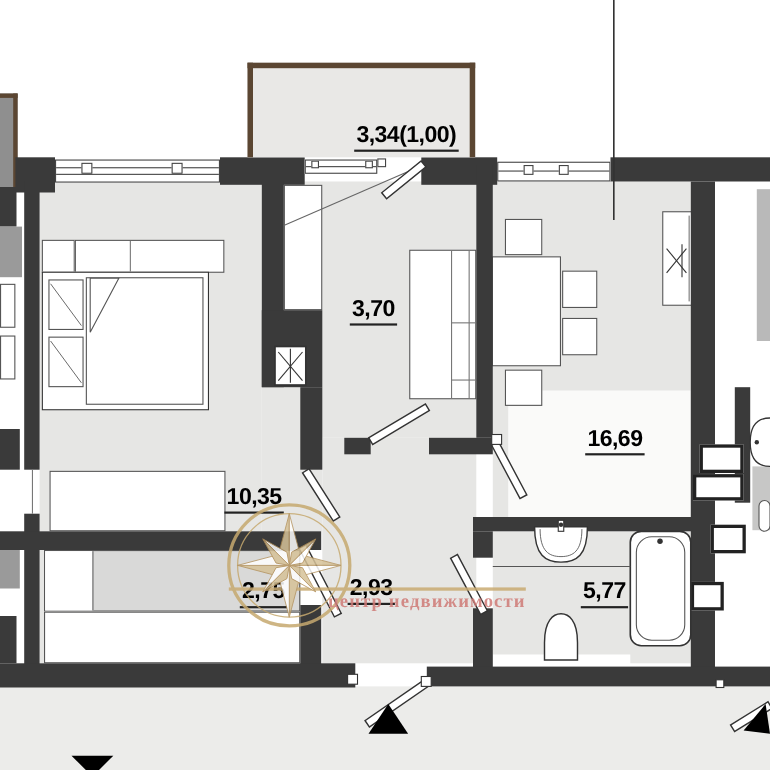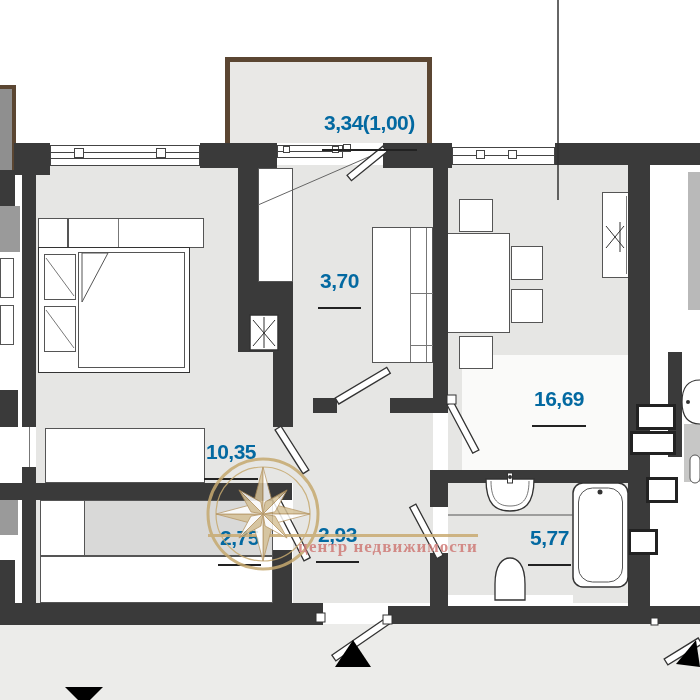--- a/index.html
+++ b/index.html
@@ -5,22 +5,22 @@
   html,body{margin:0;padding:0;background:#fff;}
   .stage{position:relative;width:700px;height:700px;background:#ffffff;overflow:hidden;
          font-family:"Liberation Sans",sans-serif;}
   .w{position:absolute;background:#3a3a3a;}
   .fill{position:absolute;background:#e6e6e4;}
   .fur{position:absolute;background:#fff;border:1px solid #555;box-sizing:border-box;}
   .win{position:absolute;background:#fff;border:1px solid #444;box-sizing:border-box;}
   .winline{position:absolute;left:0;right:0;height:1px;background:#444;}
   .mul{position:absolute;background:#fff;border:1px solid #444;box-sizing:border-box;}
   .gray{position:absolute;background:#9a9a9a;}
-  .lbl{position:absolute;color:#0369a1;font-size:21px;font-weight:600;letter-spacing:-0.5px;
-       border-bottom:2px solid #222;padding:0 2px 15px 2px;line-height:1.05;z-index:40;}
+  .lbl{position:absolute;color:#000000;font-size:21px;font-weight:600;letter-spacing:-0.5px;
+       border-bottom:2px solid #222;padding:0 2px 2px 2px;line-height:1.05;z-index:40;}
   .balcony{position:absolute;left:225px;top:57px;width:207px;height:86px;background:#e9e8e6;
            border:5px solid #5b4632;border-bottom:none;box-sizing:border-box;}
   .nbalcony{position:absolute;left:0;top:85px;width:16px;height:85px;background:#8f8f8f;
             border-top:4px solid #5b4632;border-right:4px solid #5b4632;box-sizing:border-box;}
   svg.layer{position:absolute;left:0;top:0;z-index:30;pointer-events:none;}
   .wm{position:absolute;left:0;top:0;width:700px;height:700px;z-index:60;pointer-events:none;opacity:0.85;}
   .wm-brand{position:absolute;left:298px;top:487px;width:185px;text-align:center;
             font-family:"Liberation Serif",serif;font-weight:bold;font-size:45px;color:#d4817d;}
   .wm-tag{position:absolute;left:288px;top:537px;width:200px;text-align:center;
           font-family:"Liberation Serif",serif;font-weight:bold;font-size:17px;color:#cf7a76;letter-spacing:1px;}

